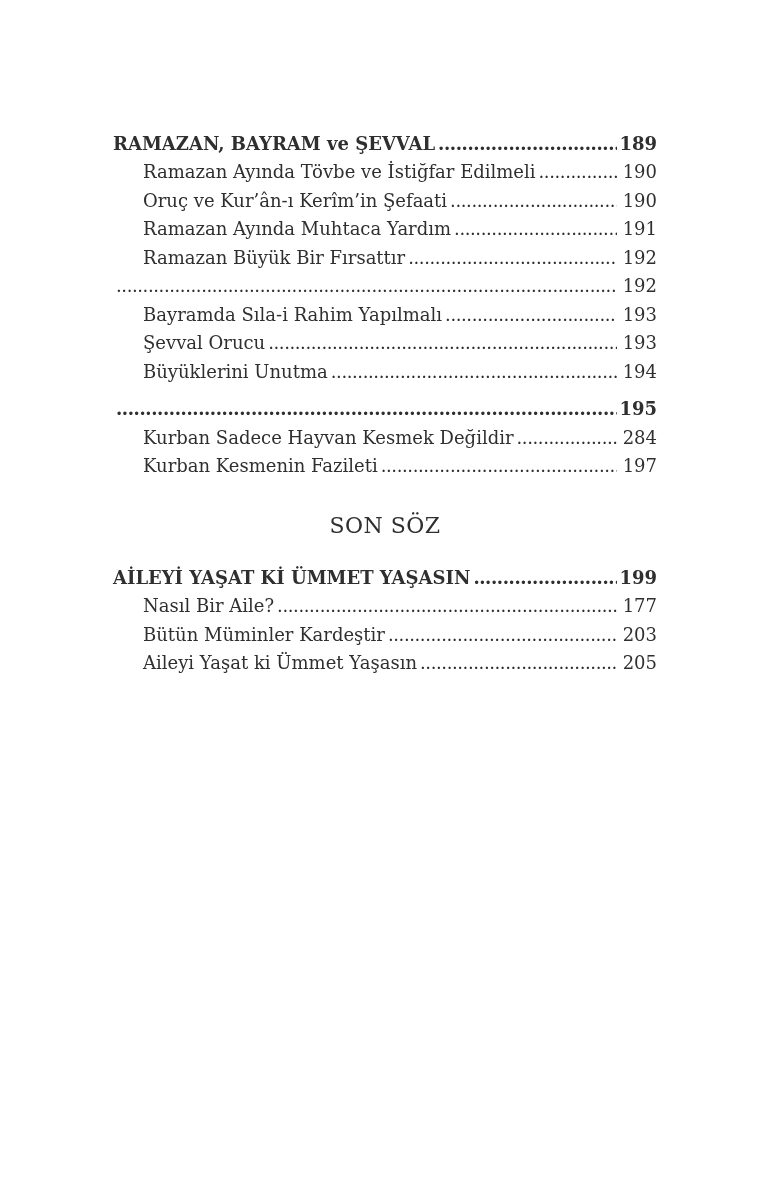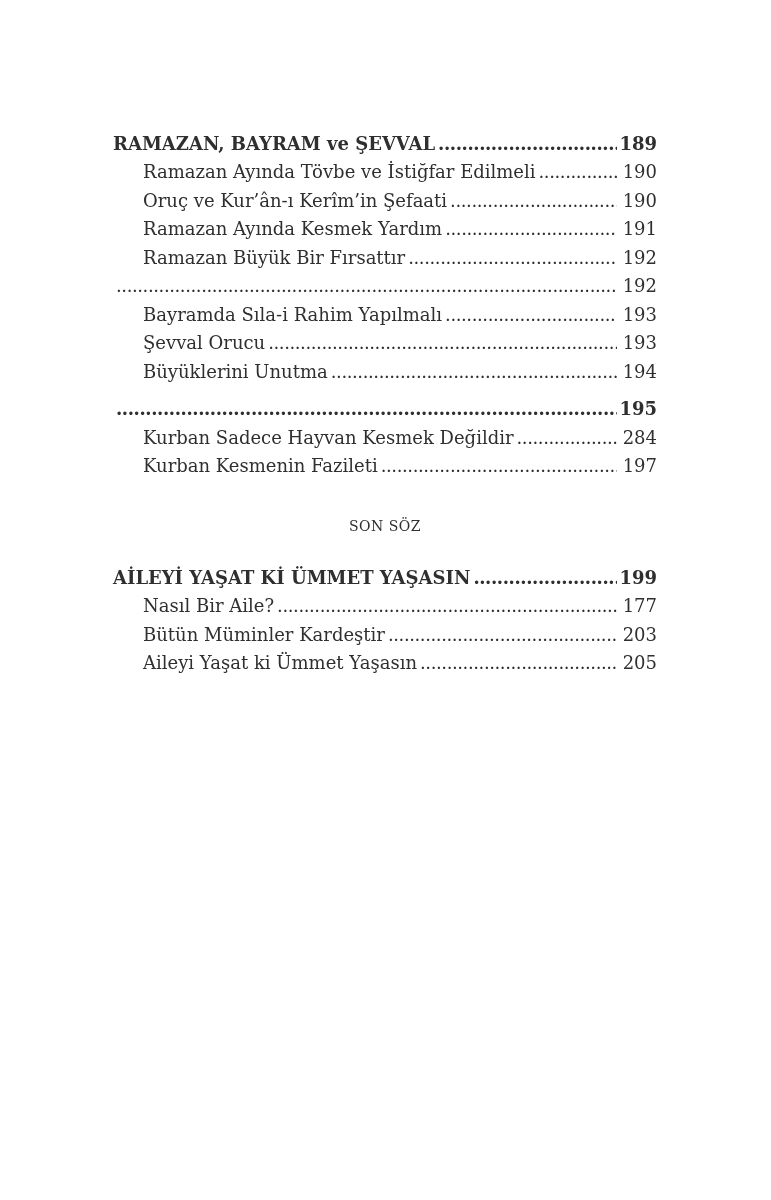--- a/index.html
+++ b/index.html
@@ -59,21 +59,21 @@
   .row .num {
     flex: 0 0 auto;
     text-align: left;
   }
   .divider-heading {
     text-align: center;
     margin-top: 32px;
     margin-bottom: 23px;
     letter-spacing: 0.5px;
     font-weight: normal;
-    font-size: 14px;
+    font-size: 22px;
     line-height: 28.45px;
   }
 </style>
 </head>
 <body>
 
 <div class="page">
   <div class="toc">
 
     <div class="row heading">
@@ -85,21 +85,21 @@
       <span class="title">Ramazan Ayında Tövbe ve İstiğfar Edilmeli</span>
       <span class="dots"></span>
       <span class="num">190</span>
     </div>
     <div class="row sub">
       <span class="title">Oruç ve Kur’ân-ı Kerîm’in Şefaati</span>
       <span class="dots"></span>
       <span class="num">190</span>
     </div>
     <div class="row sub">
-      <span class="title">Ramazan Ayında Kesmek Yardım</span>
+      <span class="title">Ramazan Ayında Muhtaca Yardım</span>
       <span class="dots"></span>
       <span class="num">191</span>
     </div>
     <div class="row sub">
       <span class="title">Ramazan Büyük Bir Fırsattır</span>
       <span class="dots"></span>
       <span class="num">192</span>
     </div>
     <div class="row sub">
       <span class="dots"></span>

